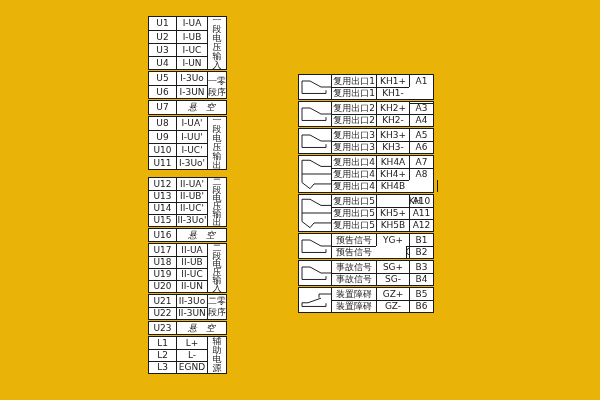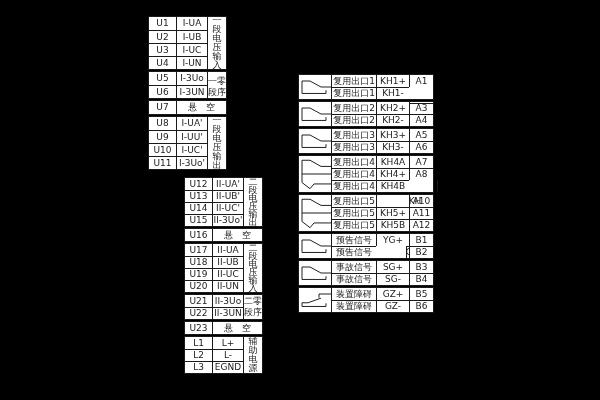--- a/index.html
+++ b/index.html
@@ -1,29 +1,29 @@
 <!DOCTYPE html>
 <html><head>
 <meta charset="utf-8">
 <style>
   html,body{margin:0;padding:0;background:#fff;}
-  #canvas{position:relative;width:600px;height:400px;background:#000000;overflow:hidden;
+  #canvas{position:relative;width:600px;height:400px;background:#eab308;overflow:hidden;
           font-family:"DejaVu Sans",sans-serif;color:#1a1a1a;}
   .vtable{position:absolute;}
   .group{display:grid;border:1px solid #1a1a1a;margin-bottom:1px;background:#fff;box-sizing:content-box;}
   .lgroup{grid-template-columns:27px 31px 19px;grid-auto-rows:13px;}
-  .lgroup.b{grid-auto-rows:12px;margin-left:36px;}
+  .lgroup.b{grid-auto-rows:12px;}
   .rgroup{grid-template-columns:32px 45px 33px 24px;grid-auto-rows:12px;}
   .cell{display:flex;align-items:center;justify-content:center;font-size:9px;line-height:1;
         box-sizing:border-box;overflow:hidden;white-space:nowrap;}
   .bl{border-left:1px solid #1a1a1a;}
   .bt{border-top:1px solid #1a1a1a;}
   .glabel{flex-direction:column;}
   .glabel .ln{text-align:center;}
-  .spare{letter-spacing:1em;text-indent:1em;}
+  .spare{letter-spacing:1em;text-indent:1em;font-style:italic;}
   .symcell{position:relative;}
   .symcell svg{position:absolute;left:0;top:0;width:100%;height:100%;}
 </style>
 </head>
 <body>
 
 <div id="canvas">
   <div id="ltable1" class="vtable" style="left:148px;top:16px;">
       <div class="group lgroup">
         <div class="cell ">U1</div>

